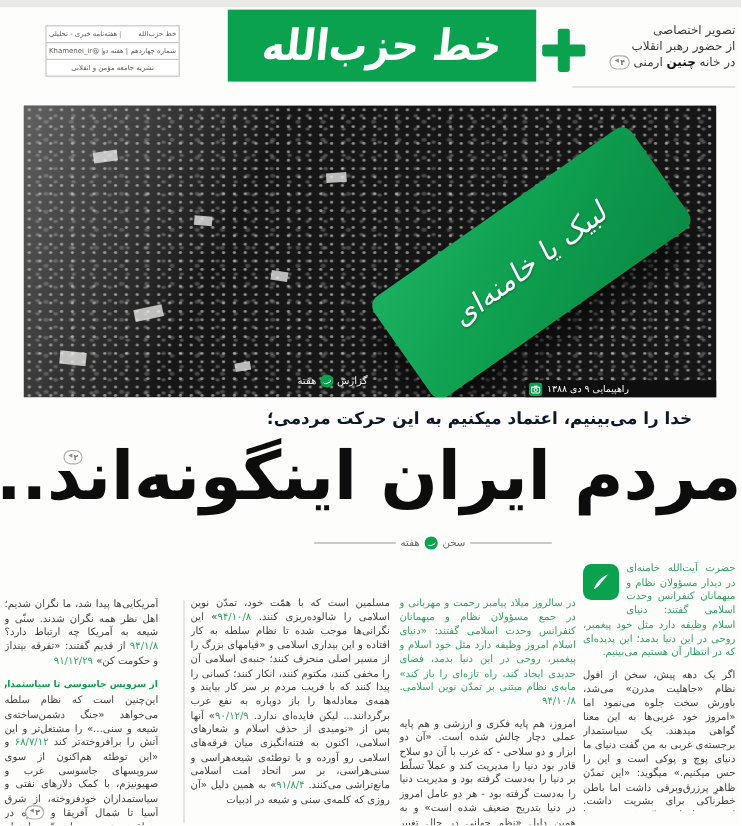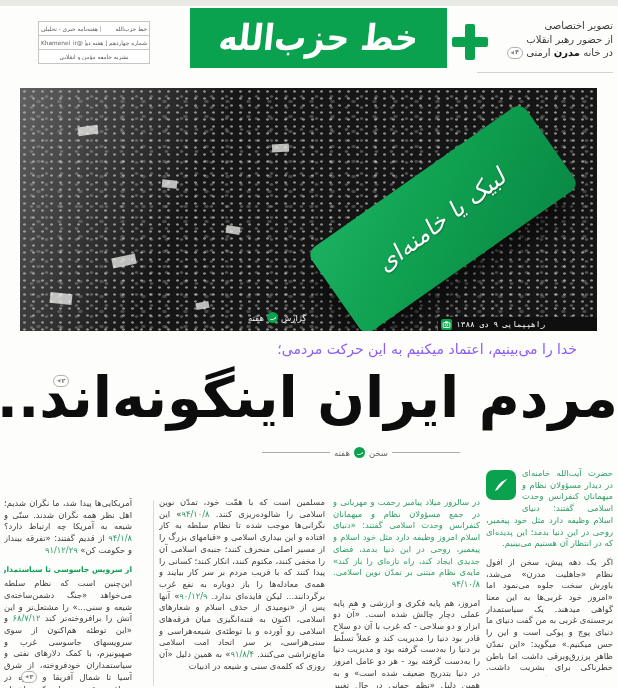--- a/index.html
+++ b/index.html
@@ -46,27 +46,27 @@
         transform:rotate(-35deg);box-shadow:-10px 16px 28px rgba(0,0,0,.55);
         display:flex;align-items:center;justify-content:center;z-index:3;}
   .flag-text{color:#fff;font-size:24px;white-space:nowrap;letter-spacing:1px;
              transform:skewX(-10deg) rotate(-2deg);text-shadow:0 1px 2px rgba(0,0,0,.3);}
   .report-badge{position:absolute;left:228px;top:224px;display:flex;align-items:center;gap:3px;
                 color:#f2f2f2;font-size:8.5px;z-index:4;}
   .mini-logo{display:inline-block;width:11px;height:11px;border-radius:50%;background:#0ba24f;position:relative;flex:none;}
   .mini-logo::after{content:"";position:absolute;left:2px;right:2px;top:2px;bottom:3px;
                     border-bottom:1.6px solid #fff;border-radius:50%;transform:rotate(-18deg);}
   .caption{position:absolute;left:418px;top:229px;width:159px;height:15px;background:#0f0f0f;
-           display:flex;align-items:center;gap:4px;padding:0 3px;direction:ltr;z-index:4;font-family:Liberation Mono, monospace;}
+           display:flex;align-items:center;gap:4px;padding:0 3px;direction:ltr;z-index:4;}
   .cam{width:11px;height:11px;border-radius:2px;background:#0ba24f;display:flex;align-items:center;
        justify-content:center;flex:none;}
   .caption-text{color:#fff;font-size:7.8px;direction:rtl;white-space:nowrap;}
 
   
-  .kicker{position:absolute;right:41px;top:341px;font-size:14px;font-weight:normal;color:#8b5cf6;}
+  .kicker{position:absolute;right:41px;top:341px;font-size:14px;font-weight:bold;color:#0f172a;}
   .hl-badge{position:absolute;left:53px;top:375px;}
   .headline{position:absolute;left:0;top:352px;width:100%;margin:0;text-align:center;
             font-size:56px;font-weight:bold;color:#0d0d0d;letter-spacing:-1px;line-height:92px;white-space:nowrap;}
 
   
   .ww-head{position:absolute;left:222px;top:447px;width:278px;text-align:center;}
   .ww-label{display:flex;align-items:center;justify-content:center;gap:4px;font-size:8.5px;color:#666;}
   .ww-rule{width:68px;height:1px;background:#aaa;}
   .ww-title{margin:3px 0 0;font-size:20px;font-weight:bold;color:#101010;}
 
@@ -109,21 +109,21 @@
 
   <div class="logo">
     <span class="logo-text">خط حزب‌الله</span>
   </div>
 
   <div class="plus"></div>
   <div class="promo-text">
     <div>تصویر اختصاصی</div>
     <div>از حضور رهبر انقلاب</div>
     <div>
-      <span><span>در خانه </span><span class="s-b">مدرن</span><span> ارمنی</span></span>
+      <span><span>در خانه </span><span class="s-b">چنین</span><span> ارمنی</span></span>
       <span class="pagebadge">
           <b>۴</b>
           <span class="tri">◀</span>
         </span>
     </div>
   </div>
   <div class="promo-rule"></div>
 
   <div class="photo">
     <div class="texture"></div>

